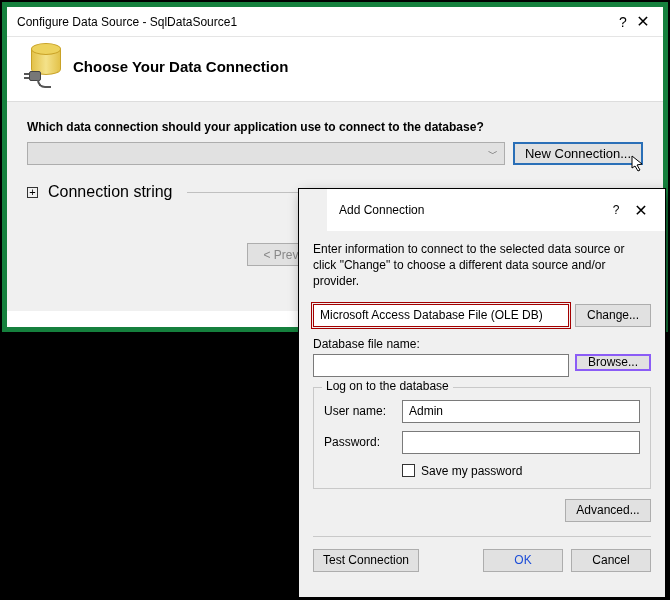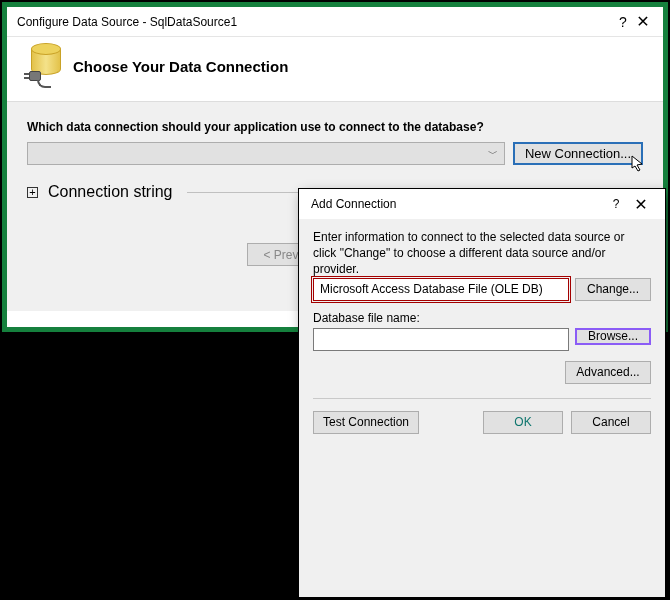--- a/index.html
+++ b/index.html
@@ -50,21 +50,21 @@
   .wiz-buttons { display:flex; justify-content:flex-end; gap:6px; padding:12px 18px; }
   .wiz-btn { width:90px; height:23px; font-size:12px; background:#e1e1e1; border:1px solid #adadad; display:flex; align-items:center; justify-content:center; color:#888; }
   .wiz-btn.cancel { color:#000; }
 
   
   .addconn {
     position:absolute; left:298px; top:188px; width:368px; height:410px;
     background:#f0f0f0; border:1px solid #000; box-shadow:4px 6px 12px rgba(0,0,0,0.45);
   }
   .ac-body { padding:10px 14px 12px 14px; font-size:12px; }
-  .ac-intro { font-size:12px; line-height:1.35; }
+  .ac-intro { font-size:12px; margin-bottom:14px; line-height:1.35; }
   .field-label { font-size:12px; margin-bottom:3px; }
   .field-row { display:flex; gap:6px; margin-bottom:10px; }
   .txt {
     height:23px; border:1px solid #7a7a7a; background:#fff; padding:0 6px;
     font-size:12px; line-height:21px;
   }
   .ds-box { flex:1; border:1px solid #a30000; outline:1px solid #a30000; outline-offset:1px;}
   .dbfile-box { flex:1; }
   .btn {
     height:23px; width:76px; font-size:12px; background:#e1e1e1; border:1px solid #adadad;
@@ -74,22 +74,22 @@
   .group { border:1px solid #c9c9c9; padding:12px 10px 10px 10px; margin-top:6px; position:relative; }
   .group-title { position:absolute; top:-9px; left:8px; background:#f0f0f0; padding:0 4px; font-size:12px; }
   .grid { display:grid; grid-template-columns:78px 1fr; row-gap:8px; align-items:center; }
   .grid input { width:100%; }
   .save-row { display:flex; align-items:center; gap:6px; margin-top:10px; margin-left:78px;}
   .save-row .cb { width:13px; height:13px; border:1px solid #333; background:#fff; }
   .adv-row { display:flex; justify-content:flex-end; margin-top:10px; }
   .bottom-row { display:flex; gap:8px; border-top:1px solid #c9c9c9; padding-top:12px; margin-top:14px; }
   .bottom-row .btn { width:106px; }
   .bottom-row .spacer { flex:1; }
-  .bottom-row .btn.ok { color:#0f766e; }
-  .titlebar2 { display:flex; align-items:center; height:30px; padding:0 10px 0 12px; font-size:12px; background:#fff; }
+  .bottom-row .btn.ok { color:#1d4ed8; }
+  .titlebar2 { display:flex; align-items:center; height:42px; padding:0 10px 0 12px; font-size:12px; background:#fff;margin-left:28px; }
   .titlebar2 .title { flex:1; }
 </style>
 </head>
 <body>
 
 <div class="wizard">
   <div class="titlebar">
     <span class="title">Configure Data Source - SqlDataSource1</span>
     <span class="help">?</span>
     <span class="close">✕</span>
@@ -149,20 +149,33 @@
       <div class="txt ds-box">Microsoft Access Database File (OLE DB)</div>
       <div class="btn">Change...</div>
     </div>
 
     <div class="field-label">Database file name:</div>
     <div class="field-row">
       <input class="txt dbfile-box" value="" style="">
       <div class="btn focus">Browse...</div>
     </div>
 
+    <div class="group">
+      <div class="group-title">Log on to the database</div>
+      <div class="grid">
+        <div>User name:</div>
+        <input class="txt" value="Admin" style="">
+        <div>Password:</div>
+        <input class="txt" type="password" value="" style="">
+      </div>
+      <div class="save-row">
+        <div class="cb"></div>
+        <span>Save my password</span>
+      </div>
+    </div>
 
     <div class="adv-row">
       <div class="btn" style="width:86px">Advanced...</div>
     </div>
 
     <div class="bottom-row">
       <div class="btn">Test Connection</div>
       <div class="spacer"></div>
       <div class="btn ok" style="width:80px">OK</div>
       <div class="btn" style="width:80px">Cancel</div>

